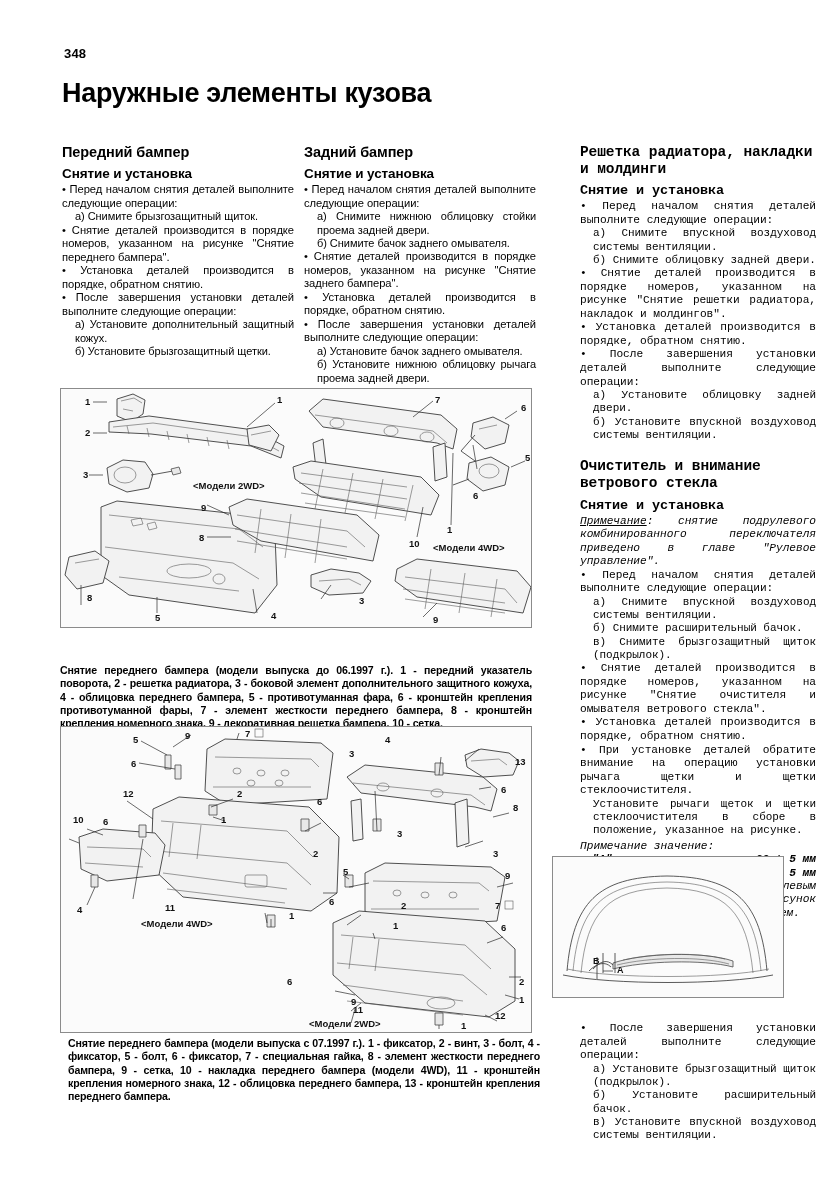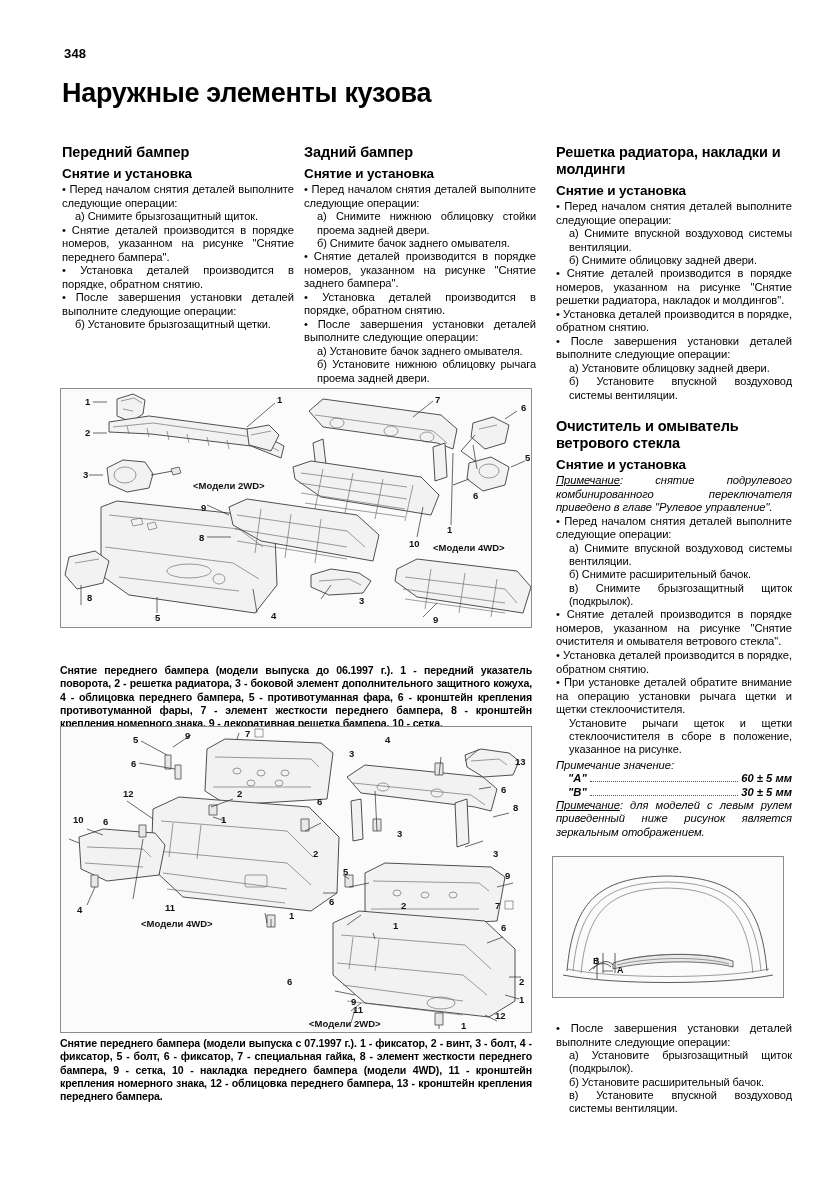--- a/index.html
+++ b/index.html
@@ -41,21 +41,21 @@
   }
 
   
   .col {
     position: absolute;
     top: 124px;
     margin-top: 20px;
   }
   .col1 { left: 62px;  width: 232px; }
   .col2 { left: 304px; width: 232px; }
-  .col3 { left: 556px; width: 236px; }
+  .col3 { left: 580px; width: 236px; font-family: Liberation Mono, monospace; }
 
   h2.sec-title {
     margin: 0 0 5px 0;
     font-size: 14.5px;
     font-weight: bold;
     line-height: 1.18;
     letter-spacing: -0.1px;
   }
   h3.sub-title {
     margin: 0 0 2px 0;
@@ -120,21 +120,21 @@
 
   .fig-caption {
     position: absolute;
     font-size: 10.6px;
     font-weight: bold;
     line-height: 1.26;
     text-align: justify;
     letter-spacing: -0.15px;
   }
   #cap-1 { left: 60px; top: 632px; width: 472px; margin-top: 32px; }
-  #cap-2 { left: 60px; top: 1037px; width: 472px; }
+  #cap-2 { left: 68px; top: 1037px; width: 472px; }
 
   .fig-svg { display: block; width: 100%; height: 100%; }
   .ln  { stroke: #3c3c3c; stroke-width: 0.85; fill: none; }
   .ln2 { stroke: #5a5a5a; stroke-width: 0.6; fill: none; }
   .fillpart { fill: #f2f2f2; stroke: #3c3c3c; stroke-width: 0.9; }
   .fillpart2 { fill: #e8e8e8; stroke: #4a4a4a; stroke-width: 0.8; }
   .leader { stroke: #2b2b2b; stroke-width: 0.7; fill: none; }
   .num { font-family: "Liberation Sans", sans-serif; font-size: 9.5px; font-weight: bold; fill: #111; }
   .modtag { font-family: "Liberation Sans", sans-serif; font-size: 9.5px; font-weight: bold; fill: #111; }
   .dimtag { font-family: "Liberation Sans", sans-serif; font-size: 9px; font-weight: bold; fill: #111; }
@@ -148,20 +148,21 @@
   <div class="chapter-title">Наружные элементы кузова</div>
 
   <div class="col col1">
     <h2 class="sec-title">Передний бампер</h2>
     <h3 class="sub-title">Снятие и установка</h3>
     <p class="bullet">• Перед началом снятия деталей выполните следующие операции:</p>
     <p class="sub">а) Снимите брызгозащитный щиток.</p>
     <p class="bullet">• Снятие деталей производится в порядке номеров, указанном на рисунке "Снятие переднего бампера".</p>
     <p class="bullet">• Установка деталей производится в порядке, обратном снятию.</p>
     <p class="bullet">• После завершения установки деталей выполните следующие операции:</p>
+    <p class="sub">а) Установите дополнительный защитный кожух.</p>
     <p class="sub">б) Установите брызгозащитный щетки.</p>
   </div>
 
   <div class="col col2">
     <h2 class="sec-title">Задний бампер</h2>
     <h3 class="sub-title">Снятие и установка</h3>
     <p class="bullet">• Перед началом снятия деталей выполните следующие операции:</p>
     <p class="sub">а) Снимите нижнюю облицовку стойки проема задней двери.</p>
     <p class="sub">б) Снимите бачок заднего омывателя.</p>
     <p class="bullet">• Снятие деталей производится в порядке номеров, указанном на рисунке "Снятие заднего бампера".</p>
@@ -178,21 +179,21 @@
     <p class="sub">а) Снимите впускной воздуховод системы вентиляции.</p>
     <p class="sub">б) Снимите облицовку задней двери.</p>
     <p class="bullet">• Снятие деталей производится в порядке номеров, указанном на рисунке "Снятие решетки радиатора, накладок и молдингов".</p>
     <p class="bullet">• Установка деталей производится в порядке, обратном снятию.</p>
     <p class="bullet">• После завершения установки деталей выполните следующие операции:</p>
     <p class="sub">а) Установите облицовку задней двери.</p>
     <p class="sub">б) Установите впускной воздуховод системы вентиляции.</p>
 
     <div class="spacer-l"></div>
 
-    <h2 class="sec-title">Очиститель и омыватель ветрового стекла</h2>
+    <h2 class="sec-title">Очиститель и внимание ветрового стекла</h2>
     <h3 class="sub-title">Снятие и установка</h3>
     <p class="note"><span class="lead">Примечание</span><span>: снятие подрулевого комбинированного переключателя приведено в главе "Рулевое управление".</span></p>
     <p class="bullet">• Перед началом снятия деталей выполните следующие операции:</p>
     <p class="sub">а) Снимите впускной воздуховод системы вентиляции.</p>
     <p class="sub">б) Снимите расширительный бачок.</p>
     <p class="sub">в) Снимите брызгозащитный щиток (подкрылок).</p>
     <p class="bullet">• Снятие деталей производится в порядке номеров, указанном на рисунке "Снятие очистителя и омывателя ветрового стекла".</p>
     <p class="bullet">• Установка деталей производится в порядке, обратном снятию.</p>
     <p class="bullet">• При установке деталей обратите внимание на операцию установки рычага щетки и щетки стеклоочистителя.</p>
     <p class="sub">Установите рычаги щеток и щетки стеклоочистителя в сборе в положение, указанное на рисунке.</p>

